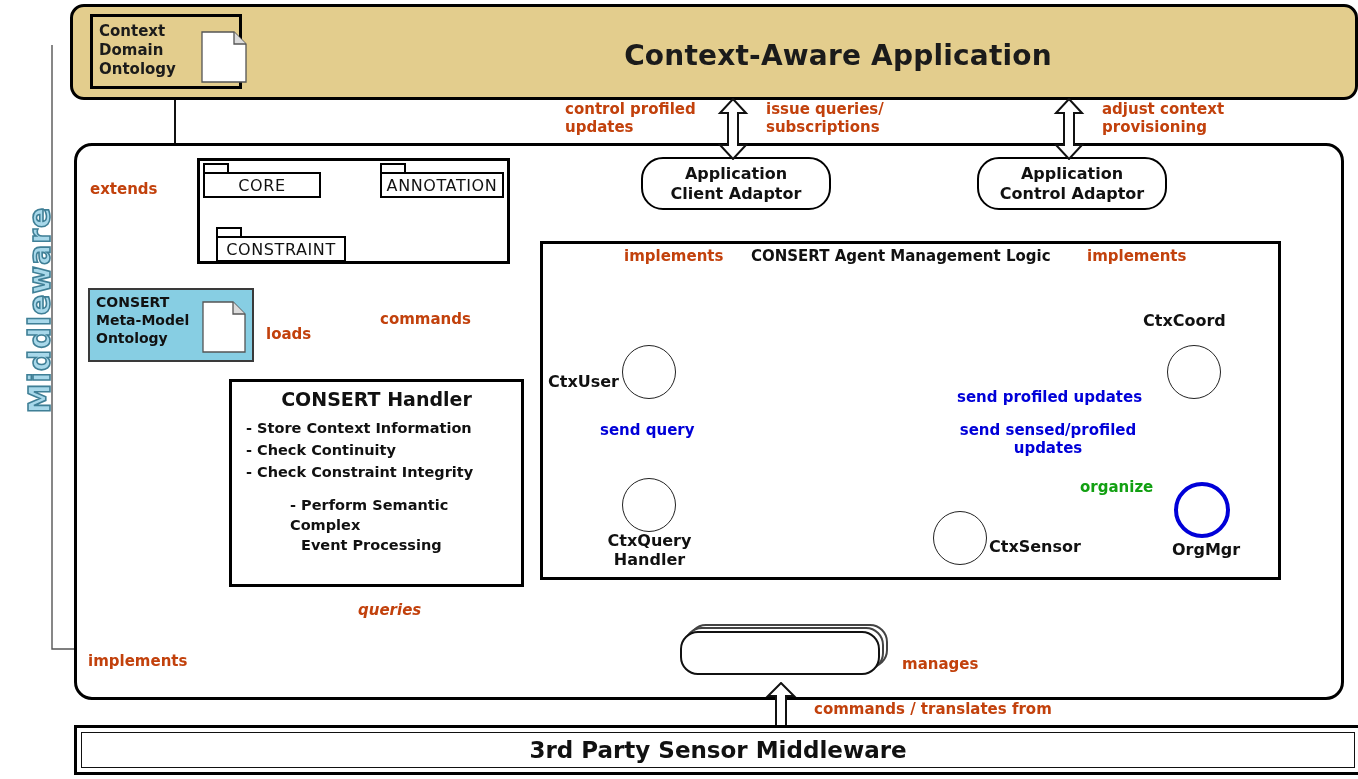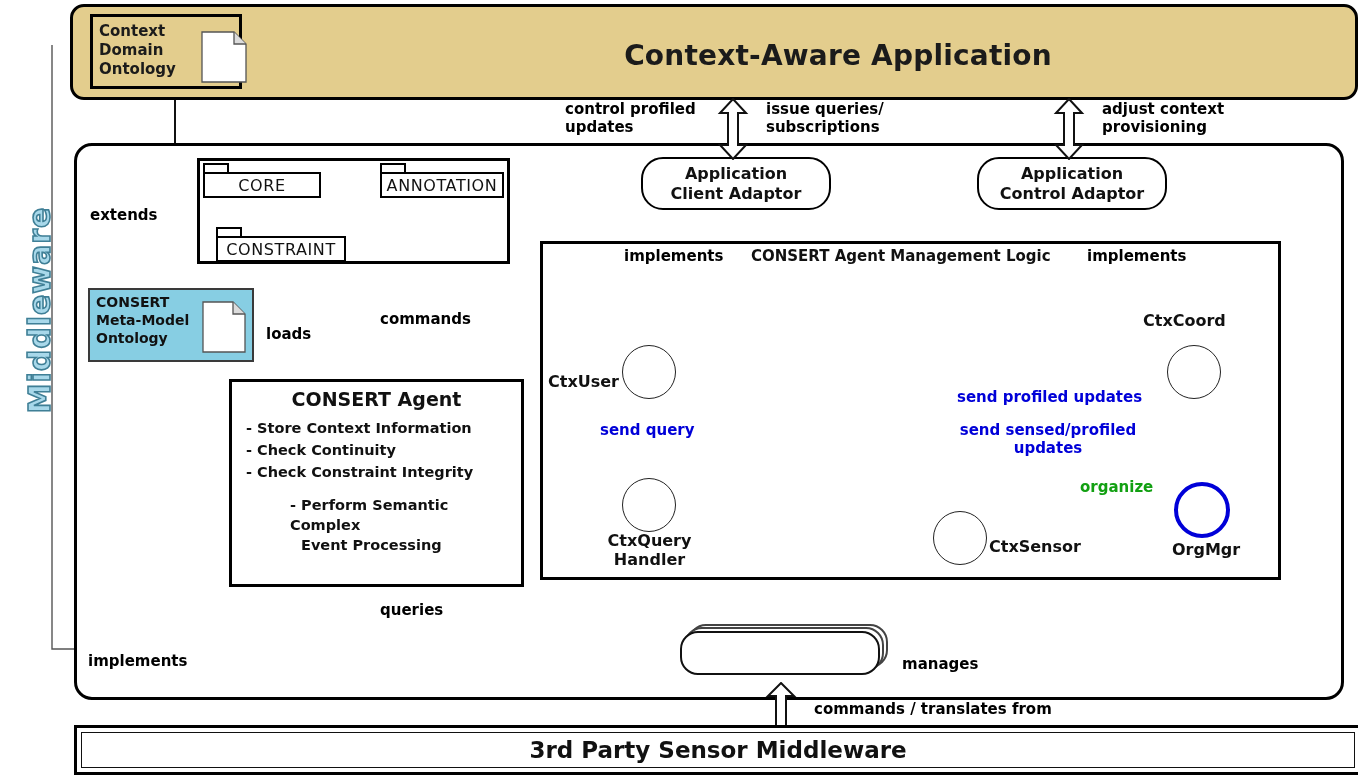--- a/index.html
+++ b/index.html
@@ -163,41 +163,41 @@
   }
   .l-user   { left:548px; top:372px; }
   .l-query  { left:597px; top:531px; width:105px; text-align:center;
               white-space:normal; line-height:1.2; }
   .l-sensor { left:989px; top:537px; }
   .l-coord  { left:1143px; top:311px; }
   .l-org    { left:1172px; top:540px; }
 
   
   .elabel {
-    position:absolute; font-size:15px; font-weight:bold; color:#000000;
+    position:absolute; font-size:15px; font-weight:bold; color:#c2410c;
     white-space:nowrap; background:#fff; padding:0 2px;
     line-height:1.2;
   }
   .elabel.multi { white-space:normal; }
   .elabel.green { color:#12a012; }
   .elabel.blue  { color:#0000d8; }
 
   .lb-ctrlprof  { left:563px; top:100px; width:152px; }
   .lb-issueq    { left:764px; top:100px; width:150px; }
   .lb-adjust    { left:1100px; top:100px; width:146px; }
-  .lb-extends   { left:88px;  top:206px; }
+  .lb-extends   { left:88px;  top:180px; }
   .lb-loads     { left:264px; top:325px; }
   .lb-commands  { left:378px; top:310px; }
   .lb-impl-l    { left:622px; top:247px; }
   .lb-impl-r    { left:1085px; top:247px; }
   .lb-sendquery { left:598px; top:421px; }
   .lb-sendprof  { left:955px; top:388px; }
   .lb-sendsens  { left:948px; top:421px; width:200px; text-align:center; }
   .lb-organize  { left:1078px; top:478px; }
-  .lb-queries   { left:378px; top:601px; }
+  .lb-queries   { left:356px; top:601px;font-style:italic; }
   .lb-implement { left:86px;  top:652px; }
   .lb-manages   { left:900px; top:655px; }
   .lb-cmdtrans  { left:812px; top:700px; }
 
   
   .bottom-band {
     left:66px; top:725px; width:1288px; height:50px;
     border:3px solid #000; background:#fff;margin-left:8px;
   }
   .bottom-inner {
@@ -370,21 +370,21 @@
     </div>
     <div class="doc-icon" style="left:112px; top:11px;">
       <svg width="44" height="52" viewBox="0 0 44 52">
         <path d="M1,1 L31,1 L43,13 L43,51 L1,51 z" fill="#ffffff" stroke="#555" stroke-width="1.3"></path>
         <path d="M31,1 L31,13 L43,13" fill="#dcdcdc" stroke="#555" stroke-width="1.3"></path>
       </svg>
     </div>
   </div>
 
   <div class="node engine-box">
-    <div class="engine-title">CONSERT Agent</div>
+    <div class="engine-title">CONSERT Handler</div>
     <div class="engine-list">
       <div>- Store Context Information</div>
       <div>- Check Continuity</div>
       <div>- Check Constraint Integrity</div>
       <div class="gap"></div>
       <div class="wrap2">
         <div>- Perform Semantic Complex</div>
         <div style="margin-left:11px;">Event Processing</div>
       </div>
     </div>

